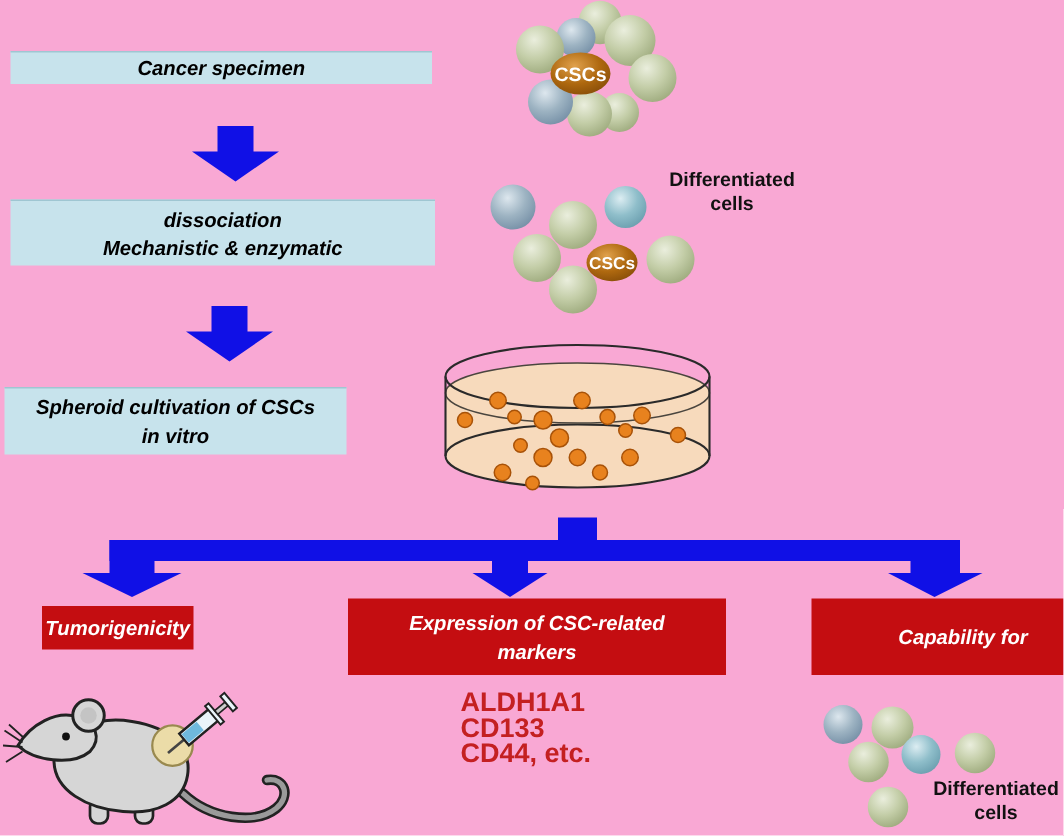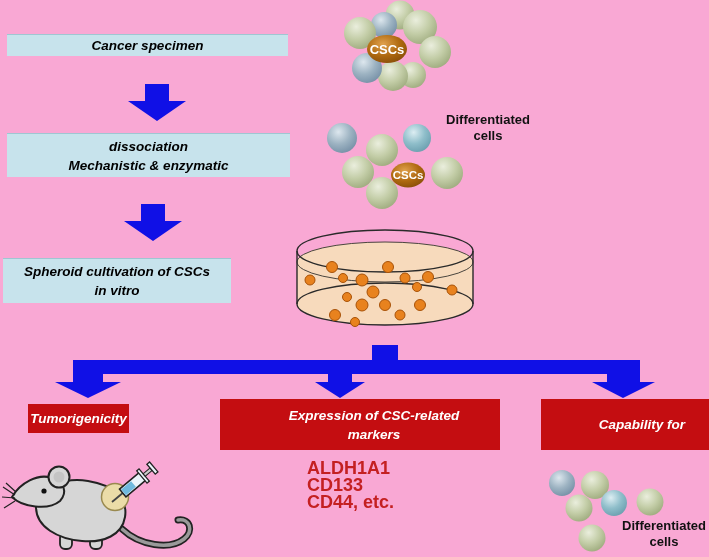--- a/index.html
+++ b/index.html
@@ -158,21 +158,21 @@
       <polygon points="315,42 365,42 340,58"></polygon>
       <rect x="607" y="20" width="33" height="22"></rect>
       <polygon points="592,42 655,42 623,58"></polygon>
     </g>
   </svg>
 
   <div class="outcome-box" style="left:28px; top:404px; width:101px; height:29px;">
     <span>Tumorigenicity</span>
   </div>
 
-  <div class="outcome-box" style="left:220px; top:399px; width:252px; height:51px;padding-left:28px;">
+  <div class="outcome-box" style="left:232px; top:399px; width:252px; height:51px;">
     <span>Expression of CSC-related</span>
     <span>markers</span>
   </div>
 
   <div class="outcome-box" style="left:541px; top:399px; width:156px; height:51px;padding-left:23px;">
     <span>Capability for</span>
   </div>
 
   <div class="markers">
     <div>ALDH1A1</div>

